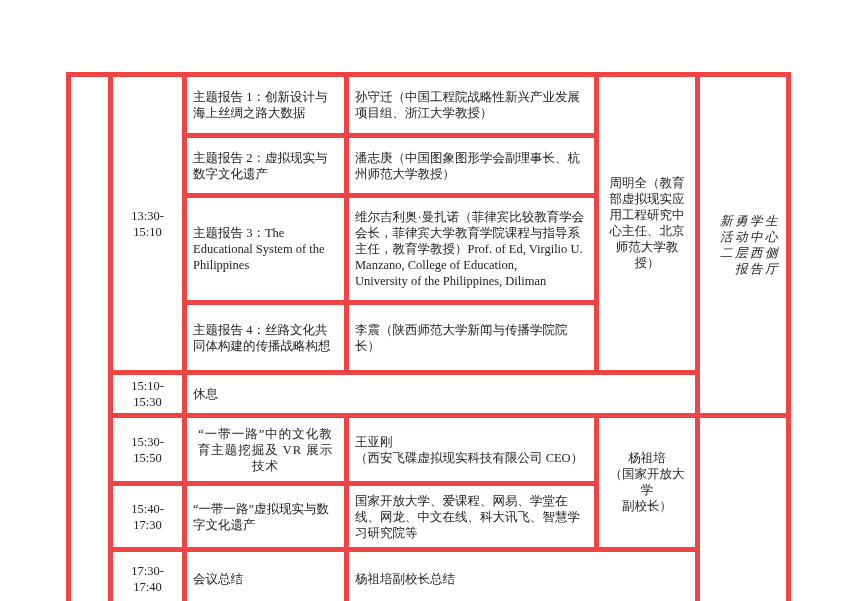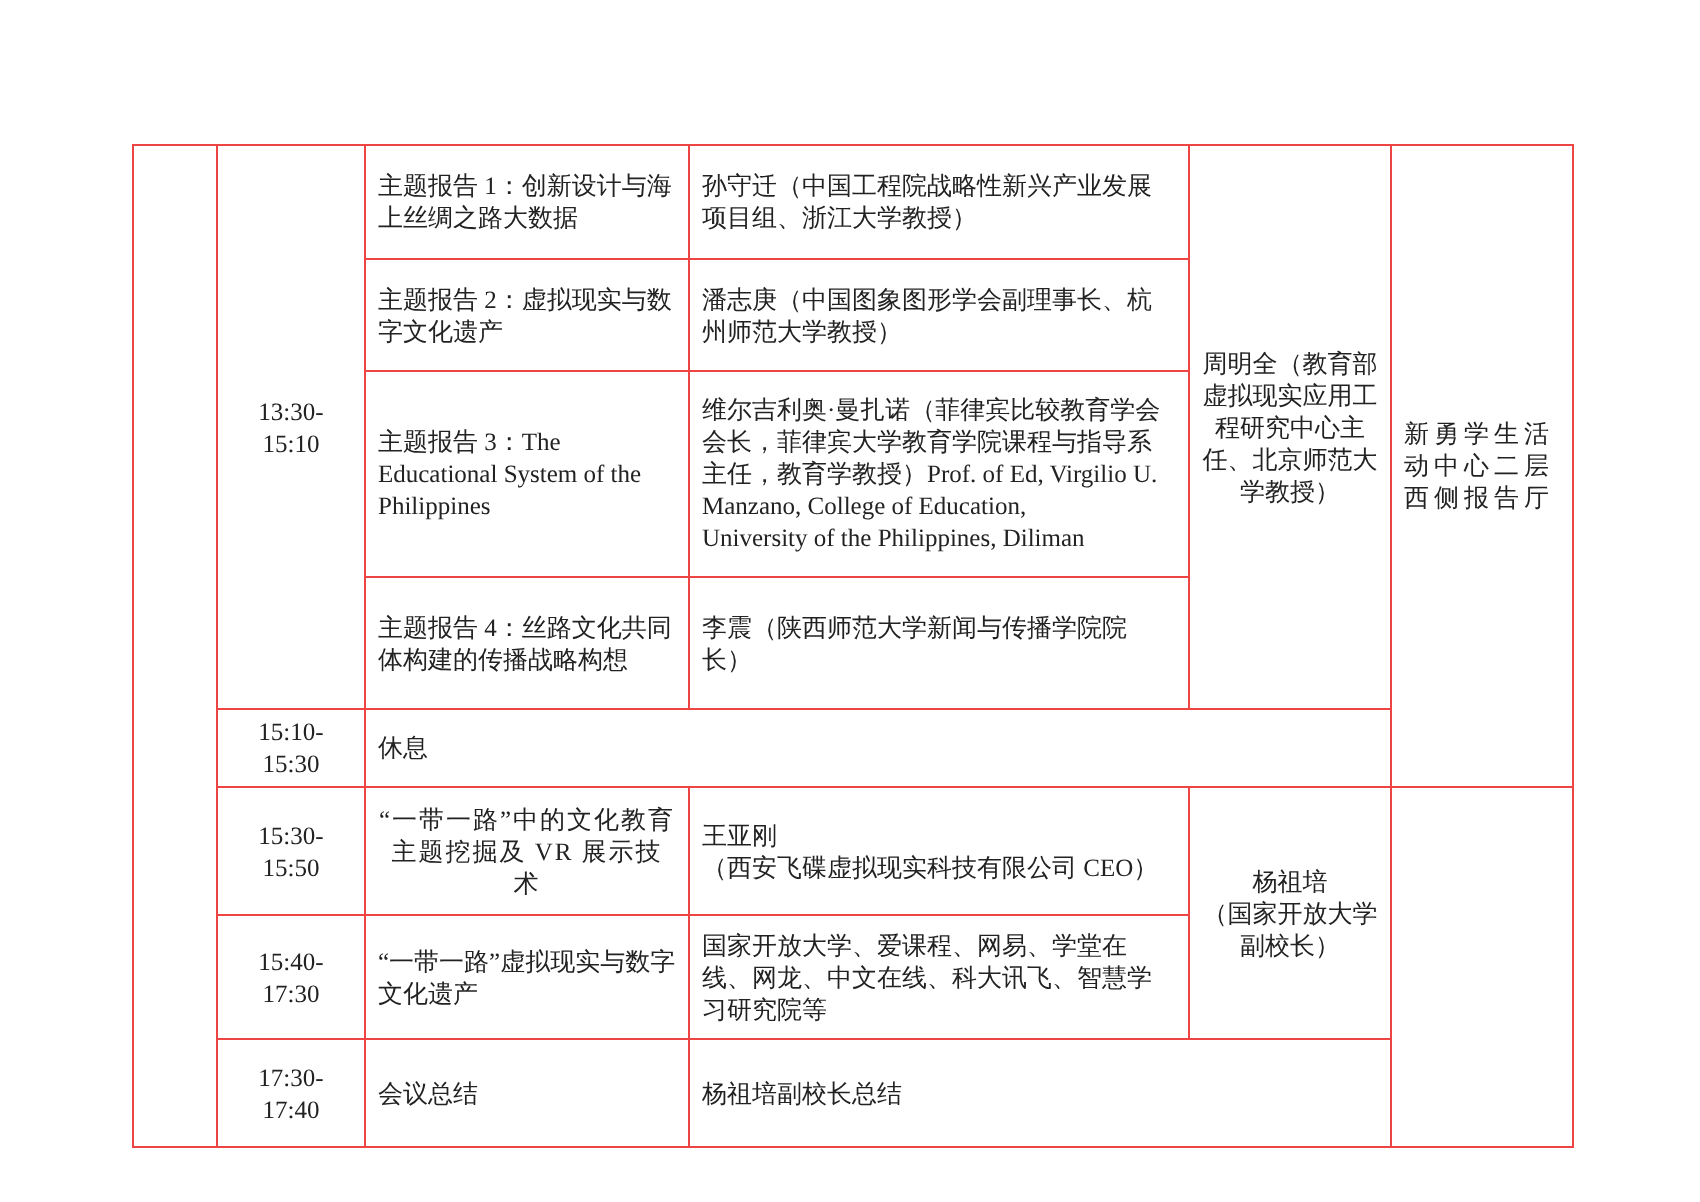--- a/index.html
+++ b/index.html
@@ -12,21 +12,21 @@
     overflow:hidden;
   }
   table.sched{
     position:absolute;
     left:66px;top:72px;
     width:720px;
     border-collapse:collapse;
     table-layout:fixed;
   }
   table.sched td{
-    border:1px solid #ef4444;
+    border:5px solid #ef4444;
     font-size:12.5px;
     line-height:16px;
     vertical-align:middle;
     padding:3px 6px;
     white-space:pre-line;
     overflow:hidden;
     word-break:break-word;
   }
   
   tr.r1 td{height:50px;}
@@ -35,22 +35,22 @@
   tr.r4 td{height:59px;}
   tr.r5 td{height:31px;}
   tr.r6 td{height:57px;}
   tr.r7 td{height:55px;}
   tr.r8 td{height:47px;}
   td.time{text-align:center;font-size:12px;padding:2px 1px;}
   td.topic{text-align:left;padding:3px 7px;}
   td.topic-center{text-align:center;padding:3px 5px;letter-spacing:1px;}
   td.speaker{text-align:left;padding:3px 4px;}
   td.speaker-left{text-align:left;padding:3px 4px;}
-  td.moderator{text-align:center;font-size:12px;padding:2px 2px;}
-  td.venue{text-align:left;font-size:12px;letter-spacing:2.5px;padding:3px 3px;line-height:19px;}
+  td.moderator{text-align:center;font-size:12px;padding:2px 2px;font-family:Liberation Mono, monospace;}
+  td.venue{text-align:right;font-size:12px;letter-spacing:2.5px;padding:3px 3px;line-height:19px;font-style:italic;}
   td.center{}
   td.empty-col{padding:0;}
 </style>
 </head>
 <body>
 
 <div class="page">
   <table class="sched">
     <colgroup>
       <col style="width:42px">

